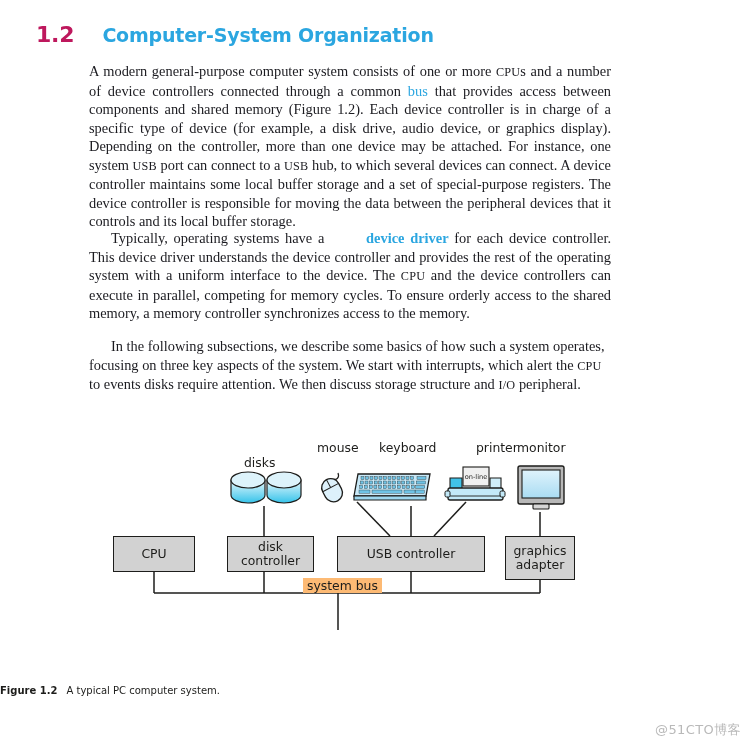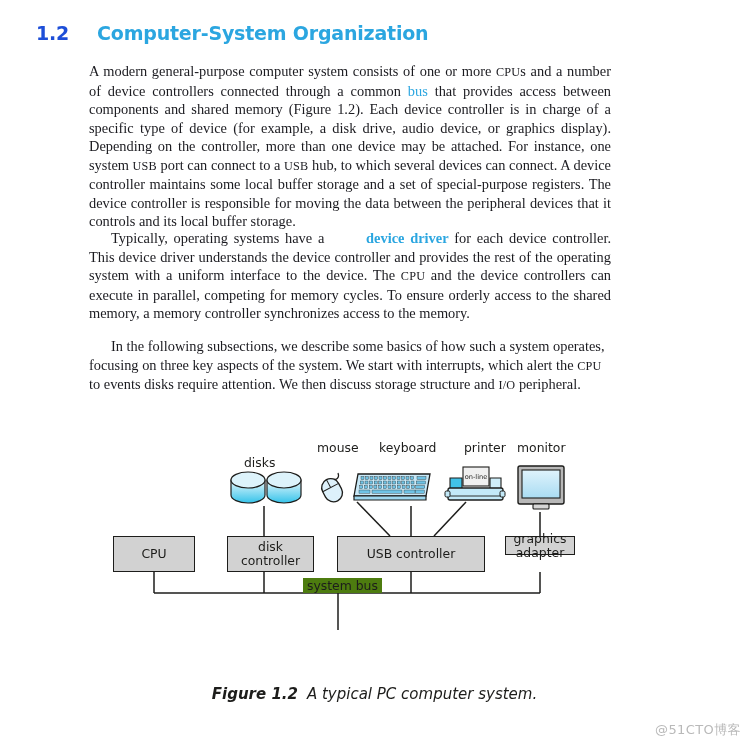--- a/index.html
+++ b/index.html
@@ -23,22 +23,22 @@
     top: 22px;
     width: 600px;
     height: 28px;
     font-family: "DejaVu Sans", sans-serif;
     font-weight: bold;
     font-size: 18.5px;
     letter-spacing: -0.2px;
     white-space: nowrap;
   }
   #section-number {
-    color: #1d4ed8;
-    font-size: 19px;
+    color: #be185d;
+    font-size: 22px;
   }
   #section-title {
     color: #2ba6e0;
     margin-left: 28px;
     font-size: 19px;
   }
 
   
   .body-col {
     position: absolute;
@@ -91,21 +91,21 @@
     font-size: 12.4px;
     color: #1d1d1b;
     white-space: nowrap;
     text-align: center;
   }
 
   
   #lbl-disks    { left: 244px; top: 25px; }
   #lbl-mouse    { left: 317px; top: 10px; }
   #lbl-keyboard { left: 379px; top: 10px; }
-  #lbl-printer  { left: 464px; top: 10px; }
+  #lbl-printer  { left: 476px; top: 10px; }
   #lbl-monitor  { left: 517px; top: 10px; }
 
   
   #wires {
     position: absolute;
     left: 0;
     top: 0;
     width: 749px;
     height: 280px;
   }
@@ -121,57 +121,55 @@
     color: #1d1d1b;
     display: flex;
     align-items: center;
     justify-content: center;
     text-align: center;
     line-height: 14px;
   }
   #box-cpu         { left: 113px; top: 106px; width: 82px;  height: 36px; }
   #box-disk-ctrl   { left: 227px; top: 106px; width: 87px;  height: 36px; }
   #box-usb-ctrl    { left: 337px; top: 106px; width: 148px; height: 36px; }
-  #box-graphics    { left: 505px; top: 106px; width: 70px;  height: 19px; }
+  #box-graphics    { left: 505px; top: 106px; width: 70px;  height: 44px; }
   #box-memory      { left: 301px; top: 200px; width: 74px;  height: 34px;
                      background: #cfe9fa; }
 
   #lbl-system-bus {
     position: absolute;
     left: 303px;
     top: 148px;
     font-family: "DejaVu Sans", sans-serif;
     font-size: 12.4px;
     color: #1d1d1b;
-    background: #4d7c0f;
+    background: #fdba74;
     padding: 0 4px;
     white-space: nowrap;
   }
 
   
   .icon {
     position: absolute;
   }
   #icon-disks    { left: 228px; top: 40px; }
   #icon-mouse    { left: 316px; top: 40px; }
   #icon-keyboard { left: 350px; top: 40px; }
   #icon-printer  { left: 444px; top: 36px; }
   #icon-monitor  { left: 516px; top: 34px; }
 
   
   #fig-caption {
     position: absolute;
     left: 0;
     top: 685px;
     width: 749px;
-    text-align: center;
-    font-family: "DejaVu Sans", sans-serif;
-    font-size: 15px;
-    color: #1d1d1b;
-    font-style: italic;
+    font-family: "DejaVu Sans", sans-serif;
+    font-size: 10px;
+    color: #1d1d1b;
   }
   #fig-caption-number {
     font-weight: bold;
   }
   #fig-caption-text {
     margin-left: 9px;
   }
 
   
   #watermark {

